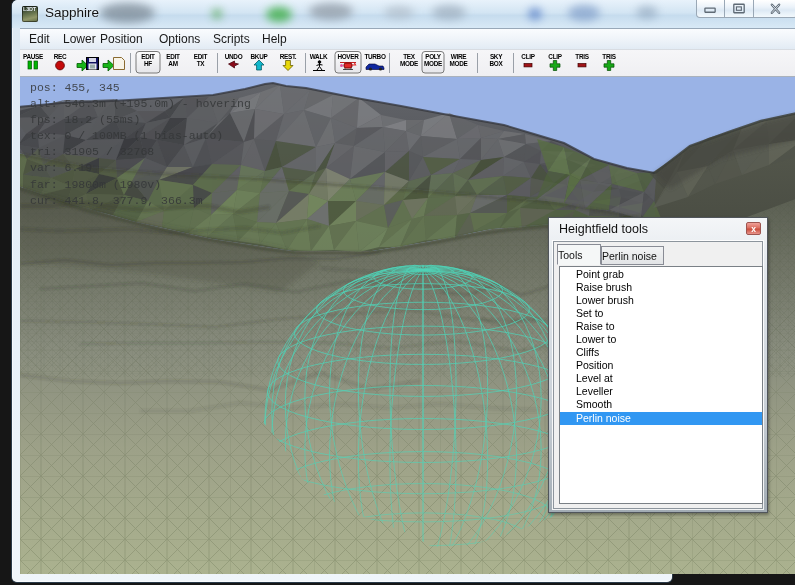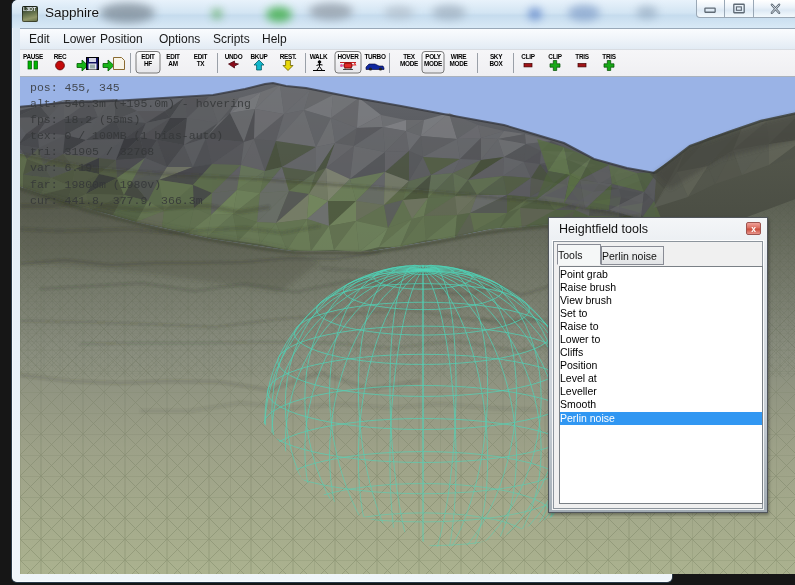--- a/index.html
+++ b/index.html
@@ -37,21 +37,21 @@
 #dlgtitle{position:absolute;left:10px;top:4px;font-size:12.5px;color:#111}
 #dlgx{position:absolute;right:6px;top:4px;width:15px;height:13px;border:1px solid #9d5550;border-radius:2px;
  background:linear-gradient(180deg,#f0a098 0,#dc6e60 45%,#c94d3c 55%,#e8938a 100%);
  color:#fff;font-size:8.5px;font-weight:bold;text-align:center;line-height:12px}
 #dlgclient{position:absolute;left:4px;top:23px;width:210px;height:268px;background:#f0f0f0;border:1px solid #8d959d;box-shadow:0 0 0 1px rgba(255,255,255,.85)}
 .tab{position:absolute;font-size:10.5px;color:#111;border:1px solid #898c95;text-align:left;white-space:nowrap}
 #tab1{left:3px;top:2px;width:44px;height:21px;background:#f5f7f7;border-bottom:1px solid #f5f7f7;line-height:21px;z-index:2}
 #tab2{left:47px;top:4px;width:63px;height:19px;background:linear-gradient(180deg,#f2f3f4,#e2e4e6);line-height:18px;z-index:1}
 #listbox{position:absolute;left:5px;top:24px;width:204px;height:238px;background:#fff;border:1px solid #7a8086;
  font-size:10.5px;color:#000;line-height:13.05px;padding-top:1px}
-#listbox div{padding-left:0;height:13.05px}
+#listbox div{padding-left:16px;height:13.05px}
 #listbox .sel{background:#3197f2;color:#fff}
 </style></head>
 <body>
 <div id="win">
  <div id="titlebar">
   <div class="blob" style="left:88px;top:3px;width:55px;height:20px;background:#75828e;opacity:.7"></div>
 <div class="blob" style="left:200px;top:9px;width:10px;height:10px;background:#58a85a;opacity:.8"></div>
 <div class="blob" style="left:254px;top:7px;width:26px;height:15px;background:#44b04e;opacity:.85"></div>
 <div class="blob" style="left:297px;top:3px;width:44px;height:17px;background:#8f99a4;opacity:.75"></div>
 <div class="blob" style="left:372px;top:6px;width:30px;height:13px;background:#a8b4c0;opacity:.6"></div>
@@ -648,21 +648,21 @@
 cur: 441.8, 377.9, 366.3m</div>
   <div id="dlg">
    <div id="dlgtitle">Heightfield tools</div>
    <div id="dlgx">x</div>
    <div id="dlgclient">
     <div class="tab" id="tab1">Tools</div>
     <div class="tab" id="tab2">Perlin noise</div>
     <div id="listbox">
      <div>Point grab</div>
             <div>Raise brush</div>
-            <div>View brush</div>
+            <div>Lower brush</div>
             <div>Set to</div>
      <div>Raise to</div>
             <div>Lower to</div>
             <div>Cliffs</div>
             <div>Position</div>
             <div>Level at</div>
             <div>Leveller</div>
             <div>Smooth</div>
      <div class="sel">Perlin noise</div>
     </div>

